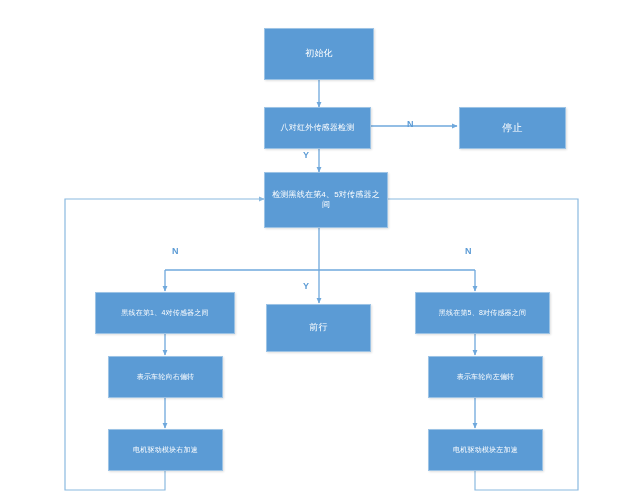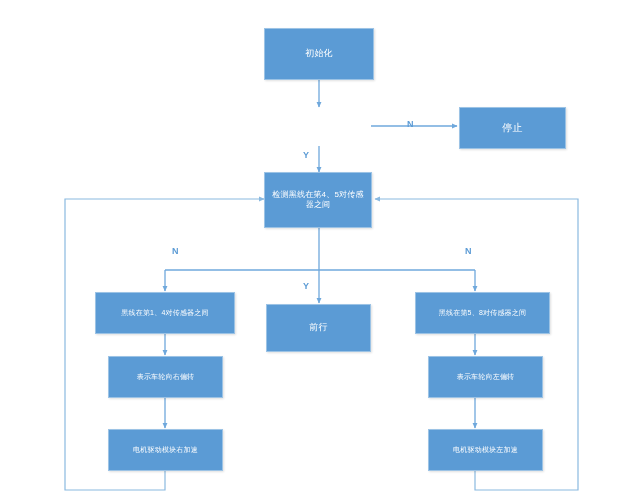--- a/index.html
+++ b/index.html
@@ -97,26 +97,29 @@
 
     <path class="wire-loop" d="M165,470 L165,490 L65,490 L65,199 L264,199" marker-end="url(#arrowLoop)"></path>
 
     <path class="wire-loop" d="M475,470 L475,490 L578,490 L578,199 L375,199" marker-end="url(#arrowLoop)"></path>
   </svg>
 
   <div class="node" style="left:264px; top:28px; width:110px; height:52px; font-size:9px;">
     <span>初始化</span>
   </div>
 
+  <div class="node" style="left:264px; top:107px; width:107px; height:39px; font-size:8px;">
+    <span>八对红外传感器检测</span>
+  </div>
 
   <div class="node" style="left:459px; top:107px; width:107px; height:39px; font-size:10px;">
     <span>停止</span>
   </div>
 
-  <div class="node" style="left:264px; top:172px; width:108px; height:56px; font-size:8px;">
+  <div class="node" style="left:264px; top:172px; width:124px; height:56px; font-size:8px;">
     <span>检测黑线在第4、5对传感器之间</span>
   </div>
 
   <div class="node" style="left:95px; top:292px; width:140px; height:34px; font-size:7px;">
     <span>黑线在第1、4对传感器之间</span>
   </div>
 
   <div class="node" style="left:266px; top:304px; width:105px; height:48px; font-size:9px;">
     <span>前行</span>
   </div>

